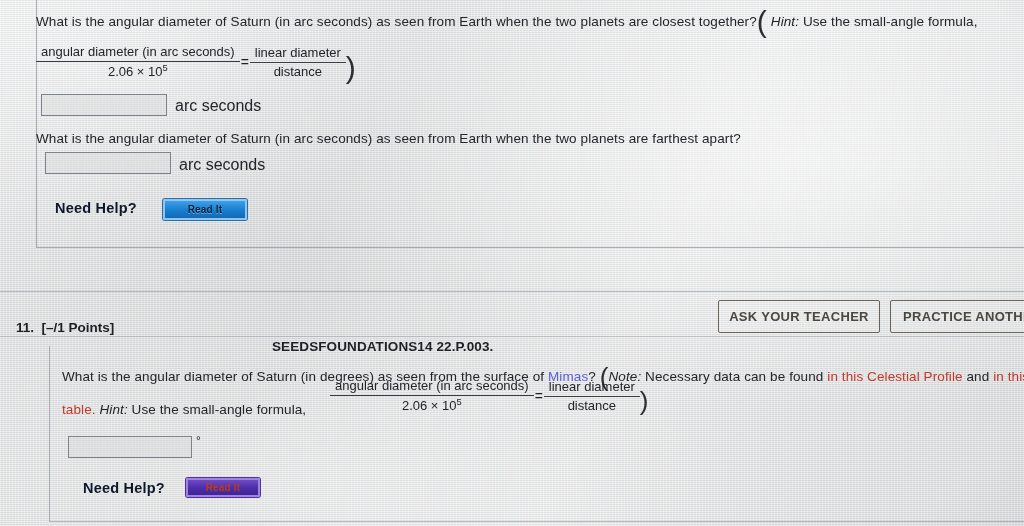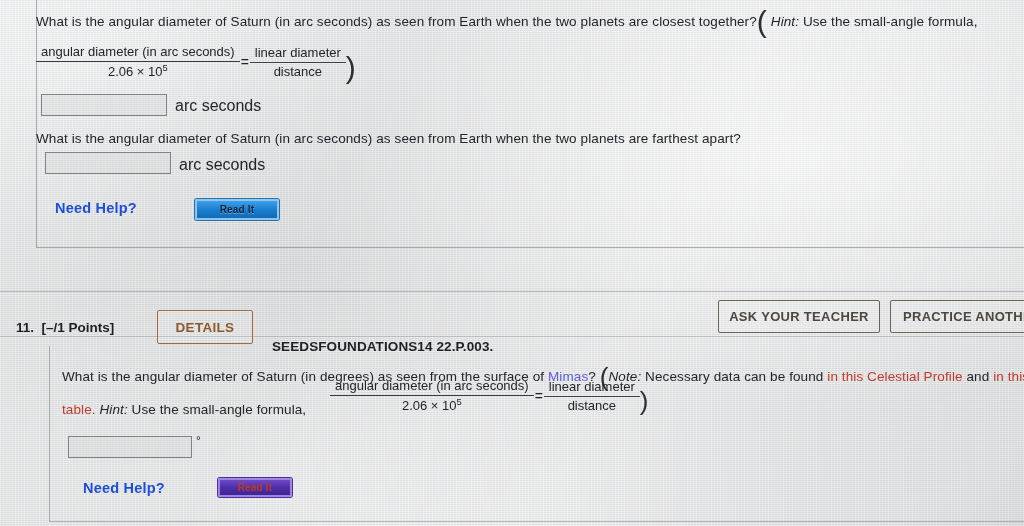--- a/index.html
+++ b/index.html
@@ -182,37 +182,36 @@
   }
   .u-1 { left: 175px; top: 97px; }
   .u-2 { left: 179px; top: 156px; }
   .u-3 { left: 196px; top: 434px; font-size: 12px; }
 
   
   .need-help {
     position: absolute;
     font-size: 14.5px;
     font-weight: bold;
-    color: #1d4ed8;
+    color: #0f172a;
     letter-spacing: .2px;
   }
   .nh-1 { left: 55px; top: 200px; }
   .nh-2 { left: 83px; top: 480px; }
 
   .readit {
     position: absolute;
     box-sizing: border-box;
     display: flex;
     align-items: center;
     justify-content: center;
     font-size: 10px;
     font-weight: bold;
     letter-spacing: .2px;
     border-radius: 2px;
-    margin-left: 32px;
   }
   .readit-1 {
     left: 163px; top: 199px; width: 84px; height: 21px;
     background: linear-gradient(180deg, #3f9fe8 0%, #1a7fd0 52%, #1269b6 100%);
     border: 2px solid #8fc6ef;
     box-shadow: 0 0 0 1px #2a6ea8;
     color: #07203a;
     text-shadow: 0 1px 0 rgba(255,255,255,.35);
   }
   .readit-2 {
@@ -299,21 +298,20 @@
   <div class="unit u-2">arc seconds</div>
 
   <div class="need-help nh-1">Need Help?</div>
   <div class="readit readit-1">Read It</div>
 
   <div class="divider"></div>
   <div class="divider2"></div>
 
   <div class="q-number"><span>11.</span>&nbsp; <span>[–/1 Points]</span></div>
 
-  <div class="btn-outline b-details">DETAILS</div>
   <div class="q-code">SEEDSFOUNDATIONS14 22.P.003.</div>
 
   <div class="btn-outline b-ask">ASK YOUR TEACHER</div>
   <div class="btn-outline b-practice">PRACTICE ANOTHER</div>
 
   <div class="panel-bottom"></div>
 
   <div class="qtext t-q11a"><span>What is the angular diameter of Saturn (in degrees) as seen from the surface of </span><span class="link-blue">Mimas</span><span>? </span><span class="paren-sm">(</span><em class="hint">Note:</em><span> Necessary data can be found </span><span class="link-red">in this Celestial Profile</span><span> and </span><span class="link-red">in this</span></div>
 
   <div class="qtext t-q11b"><span class="link-red">table.</span> <em class="hint">Hint:</em><span> Use the small-angle formula,</span></div>

